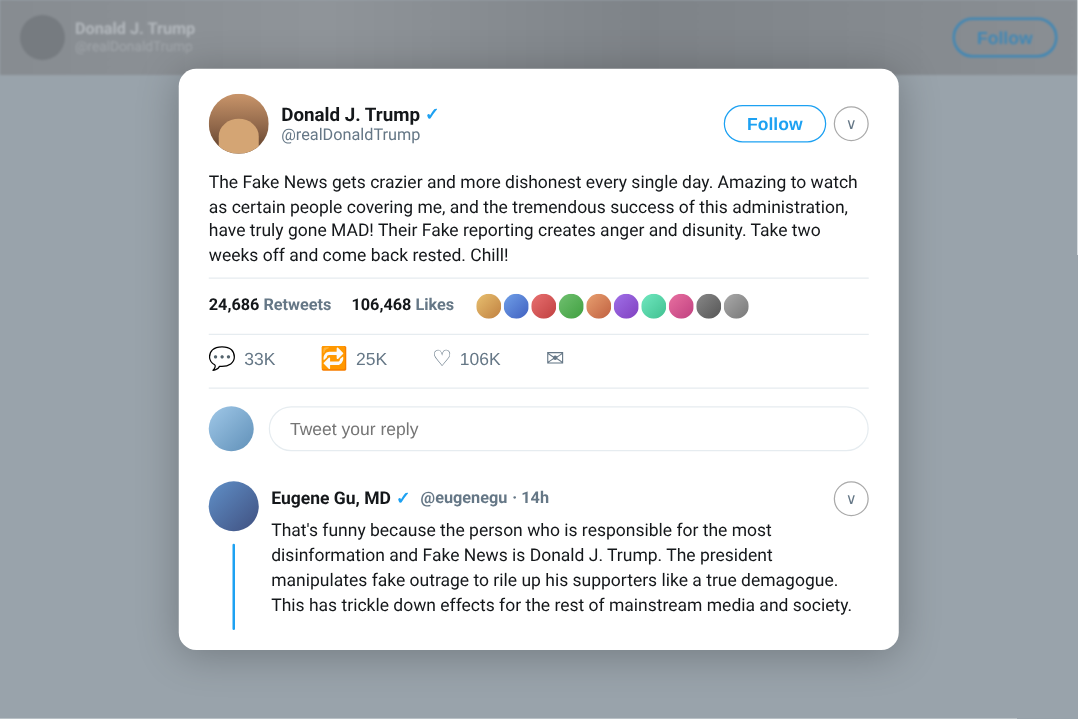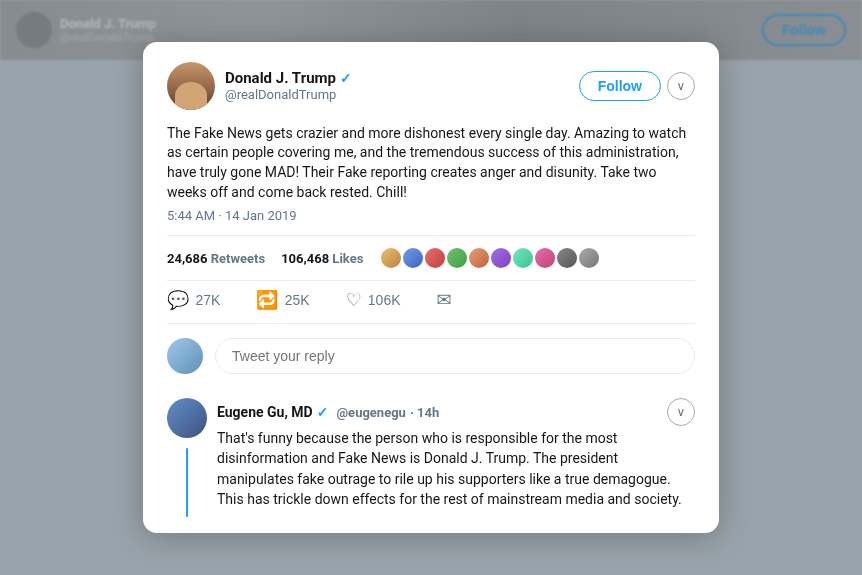--- a/index.html
+++ b/index.html
@@ -401,21 +401,20 @@
       <div class="follow-area">
         <button class="follow-btn">Follow</button>
         <button class="chevron-btn">
           <span>∨</span>
         </button>
       </div>
     </div>
 
     <div class="tweet-body">The Fake News gets crazier and more dishonest every single day. Amazing to watch as certain people covering me, and the tremendous success of this administration, have truly gone MAD! Their Fake reporting creates anger and disunity. Take two weeks off and come back rested. Chill!</div>
 
-    <div class="tweet-timestamp">5:44 AM · 14 Jan 2019</div>
 
     <div class="stats-row">
       <div class="stat-item">
         <span>24,686</span>
         <span class="stat-label">Retweets</span>
       </div>
       <div class="stat-item">
         <span>106,468</span>
         <span class="stat-label">Likes</span>
       </div>
@@ -429,21 +428,21 @@
         <div class="mini-avatar mini-av-7"></div>
         <div class="mini-avatar mini-av-8"></div>
         <div class="mini-avatar mini-av-9"></div>
         <div class="mini-avatar mini-av-10"></div>
       </div>
     </div>
 
     <div class="action-row">
       <button class="action-btn">
         <span class="action-icon">💬</span>
-        <span>27K</span>
+        <span>33K</span>
       </button>
       <button class="action-btn">
         <span class="action-icon">🔁</span>
         <span>25K</span>
       </button>
       <button class="action-btn">
         <span class="action-icon">♡</span>
         <span>106K</span>
       </button>
       <button class="action-btn">

